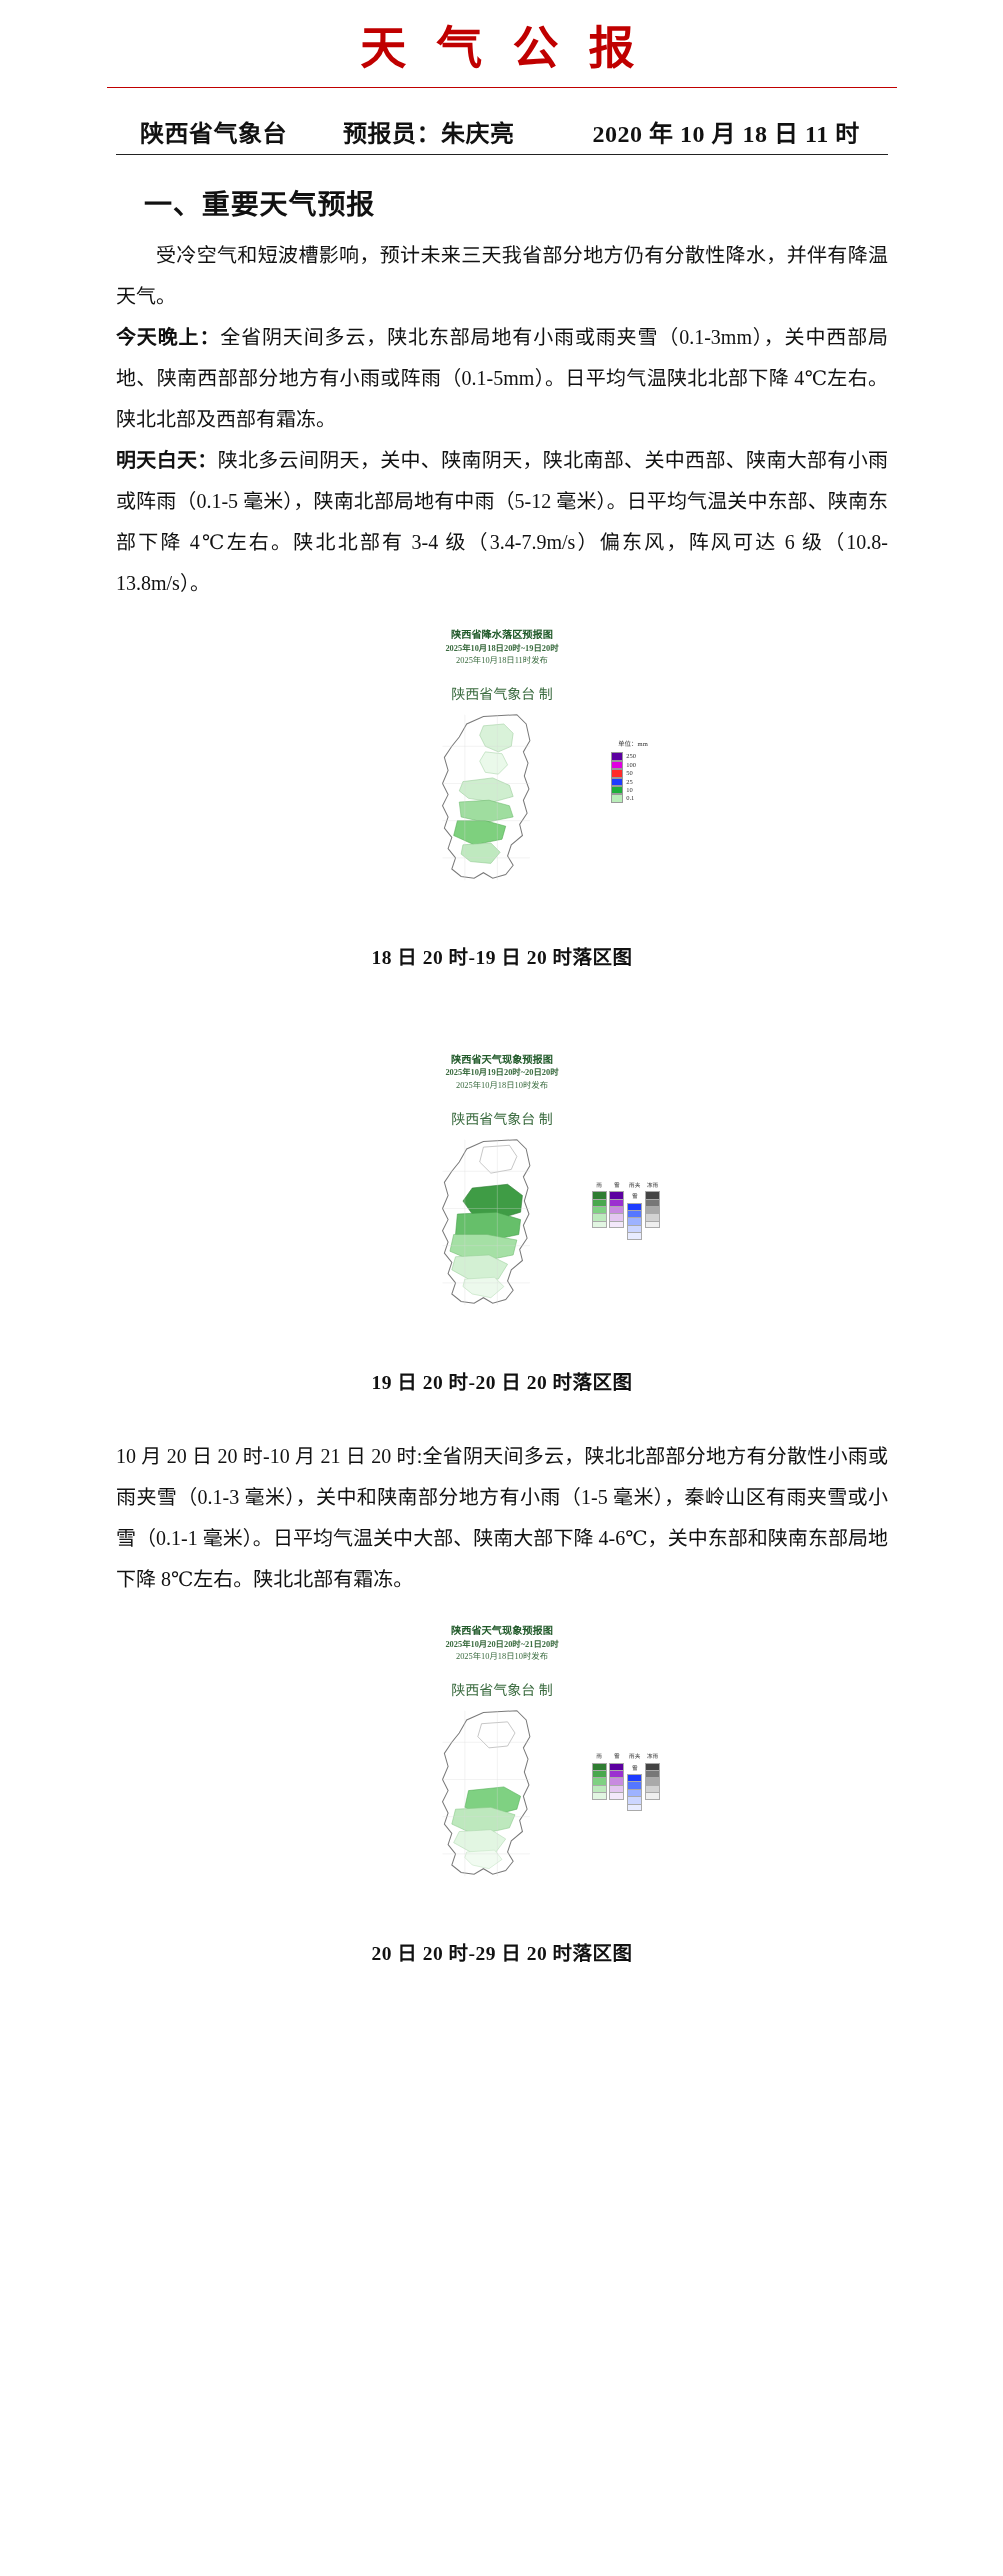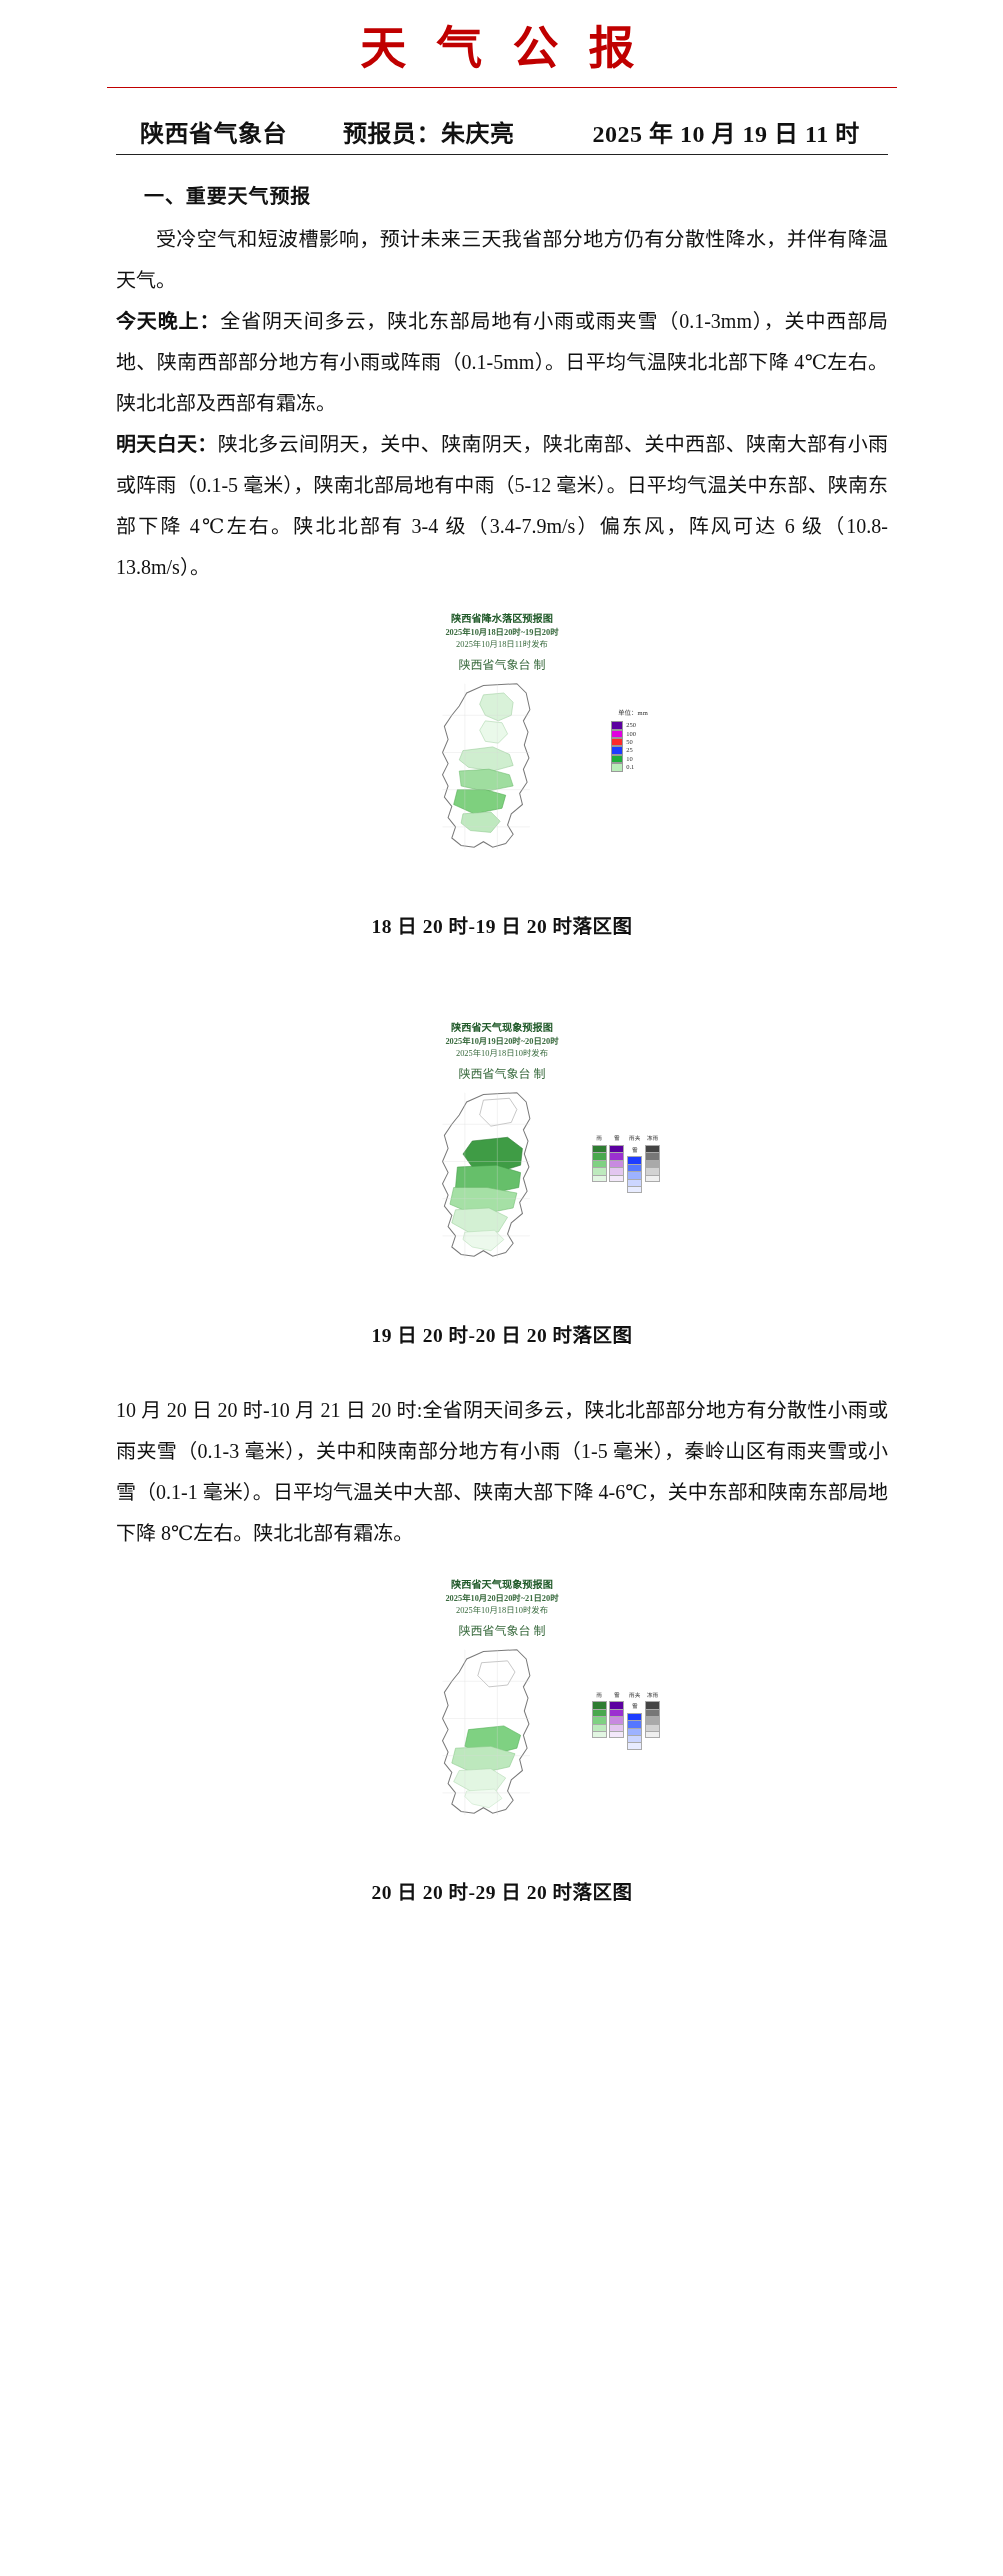--- a/index.html
+++ b/index.html
@@ -60,21 +60,21 @@
   
   .content {
     width: 772px;
     margin: 0 auto;
     font-size: 20px;
     line-height: 2.05;
     color: #111;
     text-align: justify;
   }
   h2.section {
-    font-size: 20px;
+    font-size: 28px;
     font-weight: bold;
     margin: 20.5px 0 1.9px 0;
     padding-left: 28px;
     letter-spacing: 0.9px;
   }
   p.para {
     margin: 0;
     text-indent: 2em;
   }
   p.para-flat {
@@ -94,21 +94,21 @@
     position: relative;
   }
   .map-head {
     text-align: center;
     line-height: 1.45;
     color: #2f4f2f;
   }
   .map-head .mh1 { font-size: 10.2px; font-weight: bold; color: #215a2a; }
   .map-head .mh2 { font-size: 8.4px; color: #3a6b3f; font-weight: bold; }
   .map-head .mh3 { font-size: 8.4px; color: #3a6b3f; }
-  .map-head .mh4 { font-size: 12px; color: #3a6b3f; margin-top: 6px; }
+  .map-head .mh4 { font-size: 14px; color: #3a6b3f; margin-top: 18px; }
 
   .map-canvas {
     position: relative;
     width: 316px;
     height: 214px;
     margin: 3.7px auto 0 auto;
   }
   .map-canvas svg { display: block; }
 
   .legend {
@@ -173,21 +173,21 @@
 <body>
 
 <div class="page">
 
   <div class="doc-title">天 气 公 报</div>
   <div class="title-rule"></div>
 
   <div class="masthead">
     <span class="m-unit">陕西省气象台</span>
     <span class="m-forecaster">预报员：朱庆亮</span>
-    <span class="m-time">2025 年 10 月 19 日 11 时</span>
+    <span class="m-time">2020 年 10 月 18 日 11 时</span>
   </div>
 
   <div class="content">
 
     <h2 class="section">一、重要天气预报</h2>
     <p class="para">受冷空气和短波槽影响，预计未来三天我省部分地方仍有分散性降水，并伴有降温天气。</p>
 
 
 
     <p class="para-flat"><span class="lead">今天晚上：</span><span>全省阴天间多云，陕北东部局地有小雨或雨夹雪（0.1-3mm），关中西部局地、陕南西部部分地方有小雨或阵雨（0.1-5mm）。日平均气温陕北北部下降 4℃左右。陕北北部及西部有霜冻。</span></p>

